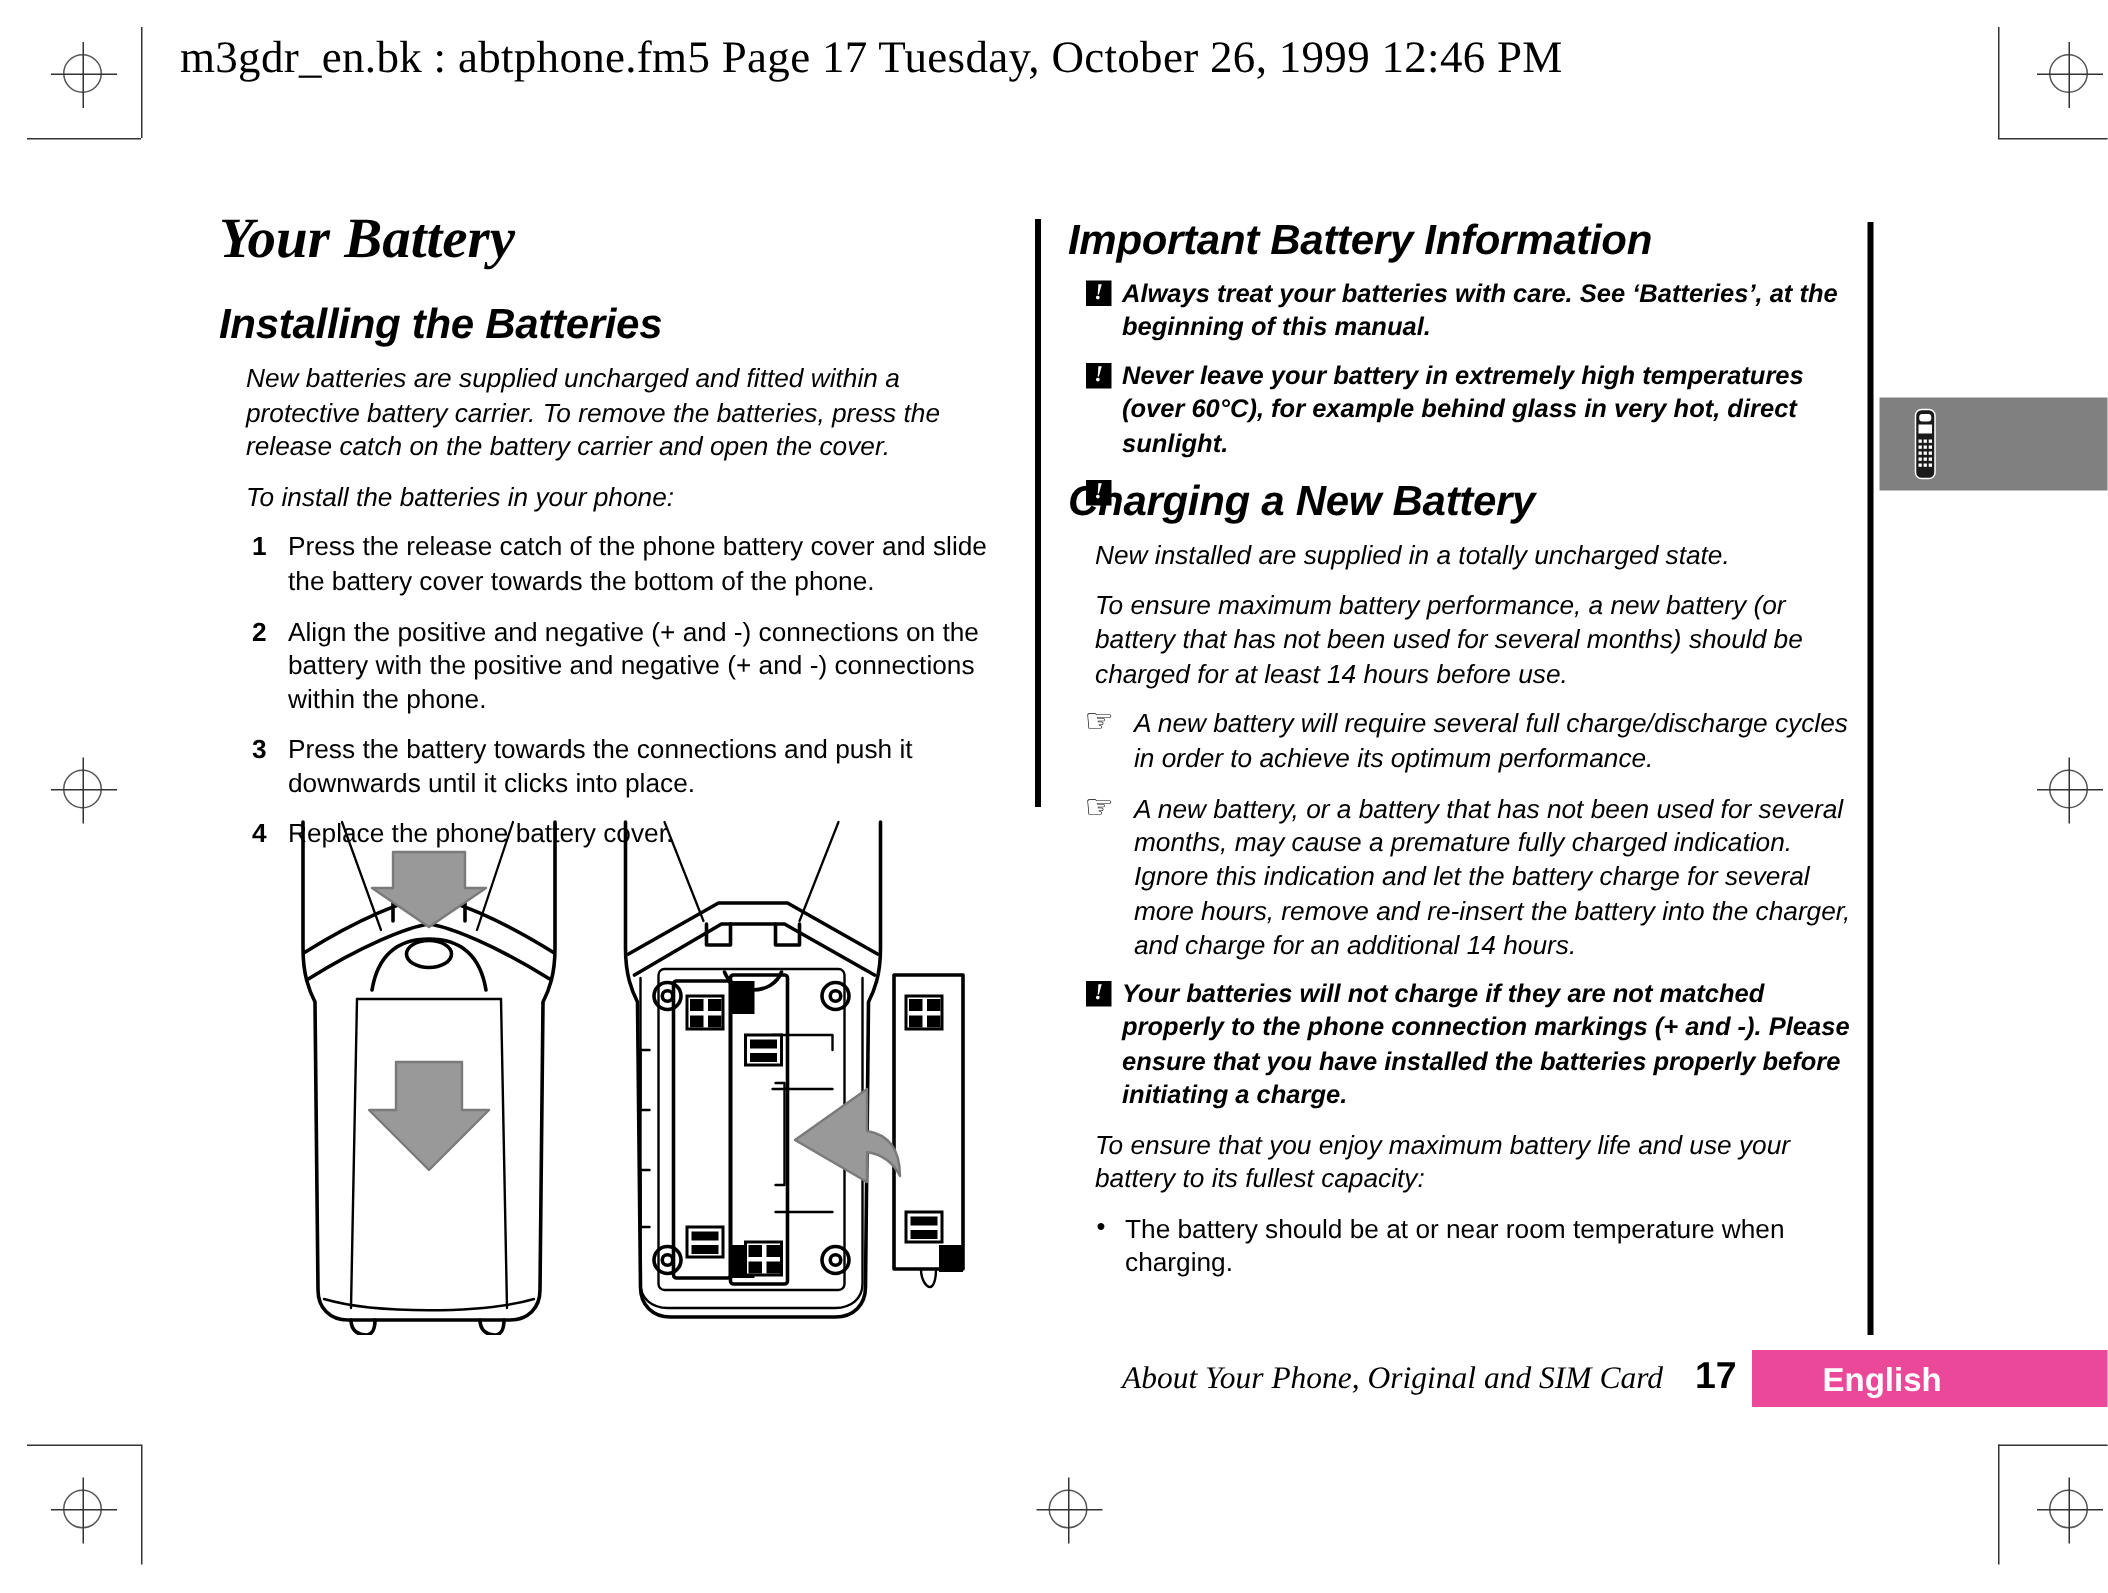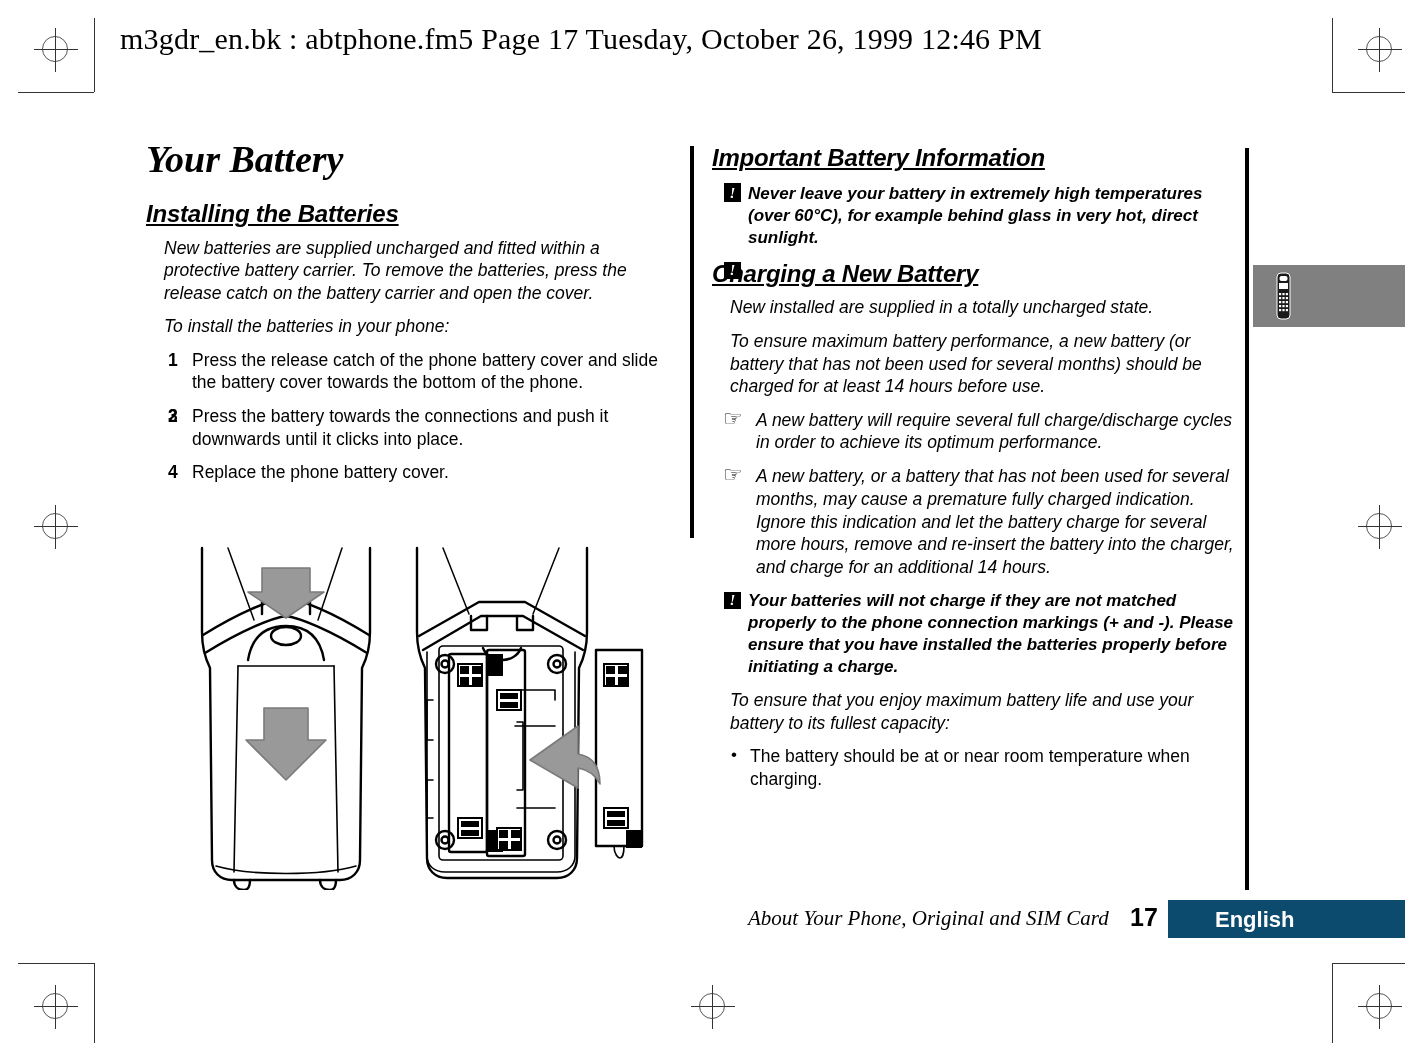--- a/index.html
+++ b/index.html
@@ -97,27 +97,26 @@
 
   h1.chapter {
     font-family: "Liberation Serif", serif;
     font-style: italic;
     font-weight: bold;
     font-size: 38px;
     margin: 0 0 22px 0;
     line-height: 1;
   }
   h2.section {
-    font-size: 24px;
+    font-size: 28px;
     font-weight: bold;
     font-style: italic;
     margin: 0 0 9px 0;
     line-height: 1.15;
     letter-spacing: -0.2px;
-    text-decoration: underline;
   }
   h2.section.tight { margin-top: 0; }
 
   p.body {
     font-size: 17.5px;
     line-height: 1.29;
     margin: 0 0 11px 0;
     padding-left: 18px;
     font-style: italic;
   }
@@ -228,21 +227,21 @@
     font-size: 25px;
     font-weight: bold;
     text-align: right;
   }
   .lang-tab {
     position: absolute;
     left: 1168px;
     top: 900px;
     width: 237px;
     height: 38px;
-    background: #0c4a6e;
+    background: #ec4899;
   }
   .lang-tab span {
     position: absolute;
     left: 47px;
     top: 7px;
     color: #fff;
     font-size: 22px;
     font-weight: bold;
   }
 
@@ -315,36 +314,38 @@
     <h2 class="section">Installing the Batteries</h2>
     <p class="body">New batteries are supplied uncharged and fitted within a protective battery carrier. To remove the batteries, press the release catch on the battery carrier and open the cover.</p>
     <p class="body">To install the batteries in your phone:</p>
 
     <div class="step">
       <span class="num">1</span>
       <span>Press the release catch of the phone battery cover and slide the battery cover towards the bottom of the phone.</span>
     </div>
     <div class="step">
       <span class="num">2</span>
+      <span>Align the positive and negative (+ and -) connections on the battery with the positive and negative (+ and -) connections within the phone.</span>
     </div>
     <div class="step">
       <span class="num">3</span>
       <span>Press the battery towards the connections and push it downwards until it clicks into place.</span>
     </div>
     <div class="step">
       <span class="num">4</span>
       <span>Replace the phone battery cover.</span>
     </div>
   </div>
 
   <div class="col-right">
     <h2 class="section">Important Battery Information</h2>
 
     <div class="warn">
       <span class="bang">!</span>
+      <span>Always treat your batteries with care. See ‘Batteries’, at the beginning of this manual.</span>
     </div>
     <div class="warn">
       <span class="bang">!</span>
       <span>Never leave your battery in extremely high temperatures (over 60°C), for example behind glass in very hot, direct sunlight.</span>
     </div>
     <div class="warn">
       <span class="bang">!</span>
     </div>
 
     <h2 class="section tight">Charging a New Battery</h2>

